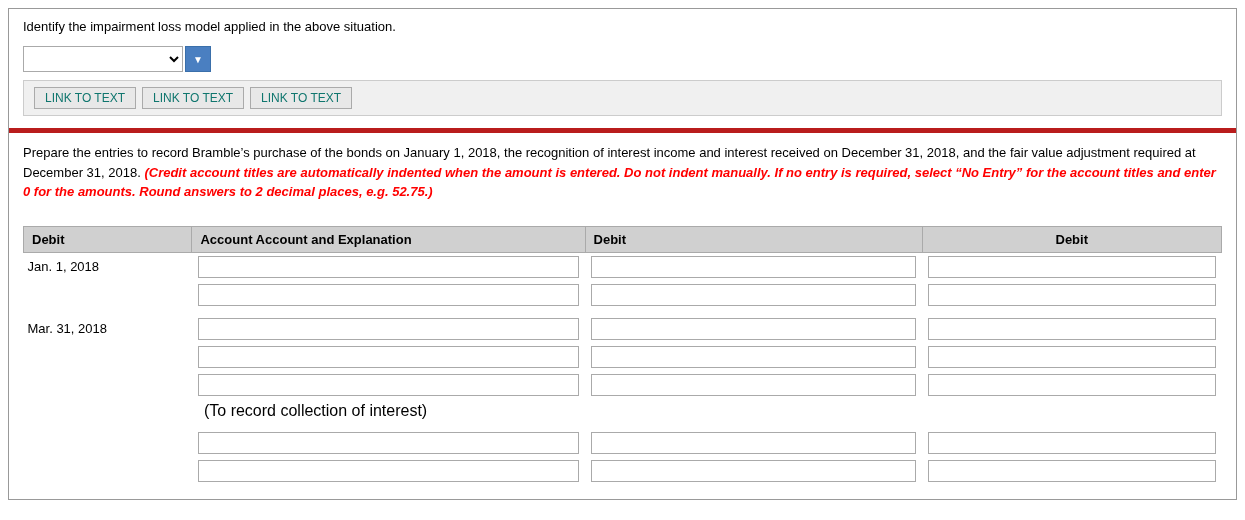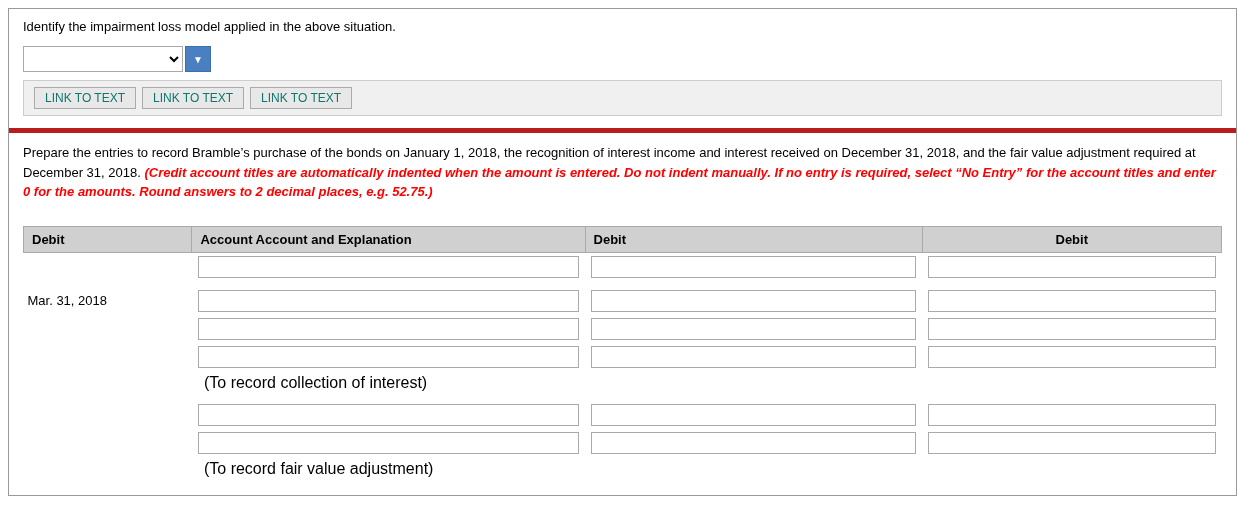--- a/index.html
+++ b/index.html
@@ -175,20 +175,26 @@
         <tr class="table-header-row">
           <th class="col-date">Debit</th>
           <th class="col-account">Account Account and Explanation</th>
           <th class="col-debit">Debit</th>
           <th class="col-credit">Debit</th>
         </tr>
       </thead>
       <tbody>
 
         <tr>
+          <td class="cell-date">Jan. 1, 2018</td>
+          <td><input class="entry-input" type="text" style=""></td>
+          <td><input class="entry-input" type="text" style=""></td>
+          <td><input class="entry-input" type="text" style=""></td>
+        </tr>
+        <tr>
           <td class="cell-date"></td>
           <td><input class="entry-input" type="text" style=""></td>
           <td><input class="entry-input" type="text" style=""></td>
           <td><input class="entry-input" type="text" style=""></td>
         </tr>
         <tr class="row-spacer">
             <td colspan="4"></td>
           </tr>
 
         <tr>
@@ -224,23 +230,17 @@
           <td><input class="entry-input" type="text" style=""></td>
           <td><input class="entry-input" type="text" style=""></td>
           <td><input class="entry-input" type="text" style=""></td>
         </tr>
         <tr>
           <td class="cell-date"></td>
           <td><input class="entry-input" type="text" style=""></td>
           <td><input class="entry-input" type="text" style=""></td>
           <td><input class="entry-input" type="text" style=""></td>
         </tr>
-        <tr>
-          <td></td>
-          <td colspan="3">
-            <span class="note-text">(To record fair value adjustment)</span>
-          </td>
-        </tr>
 
       </tbody>
     </table>
   </div>
 </div>
 
 </body></html>

